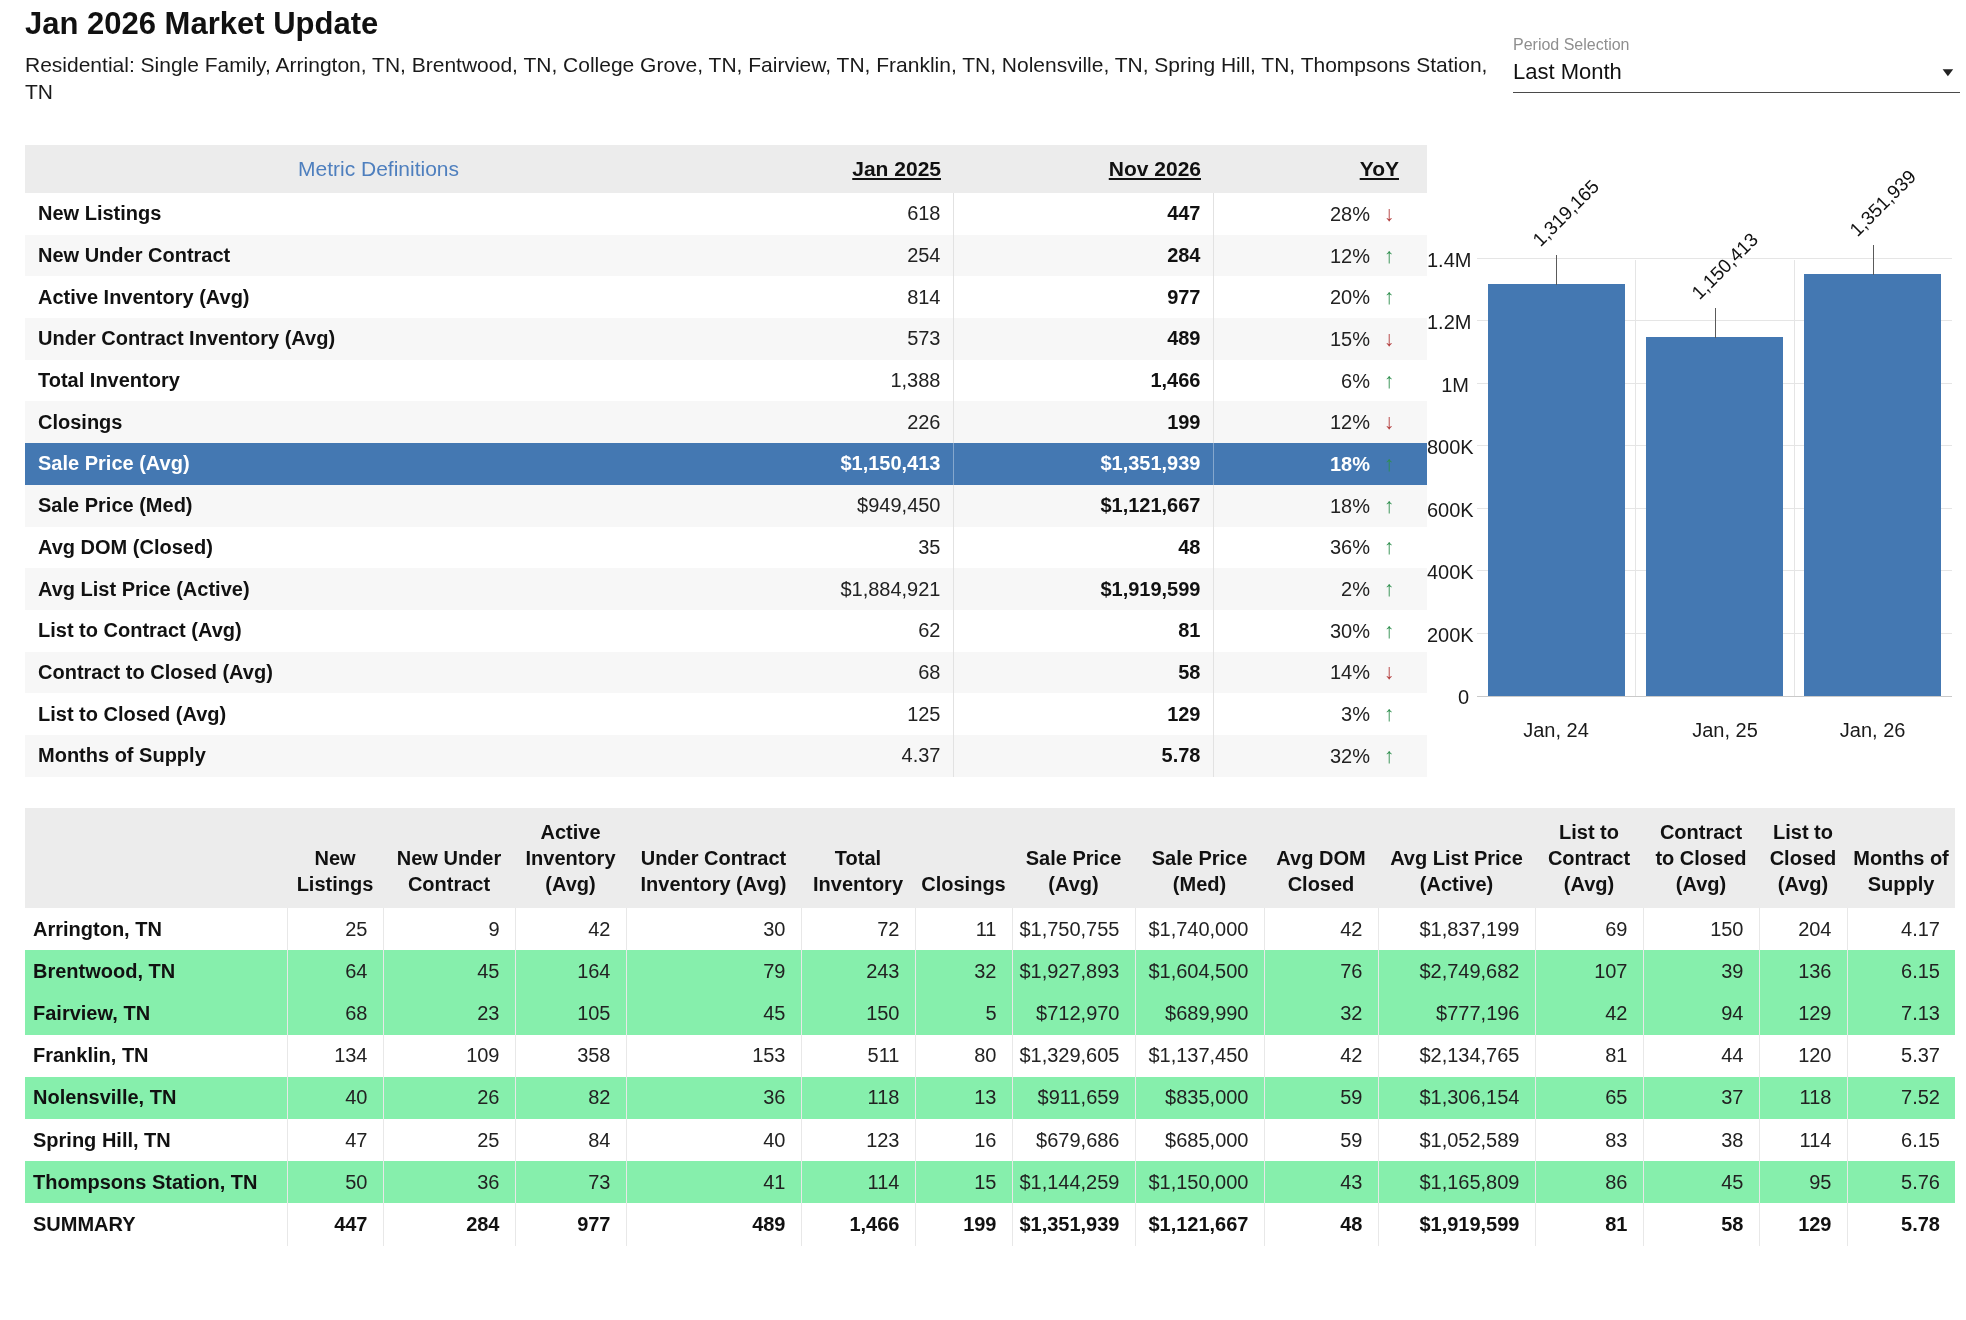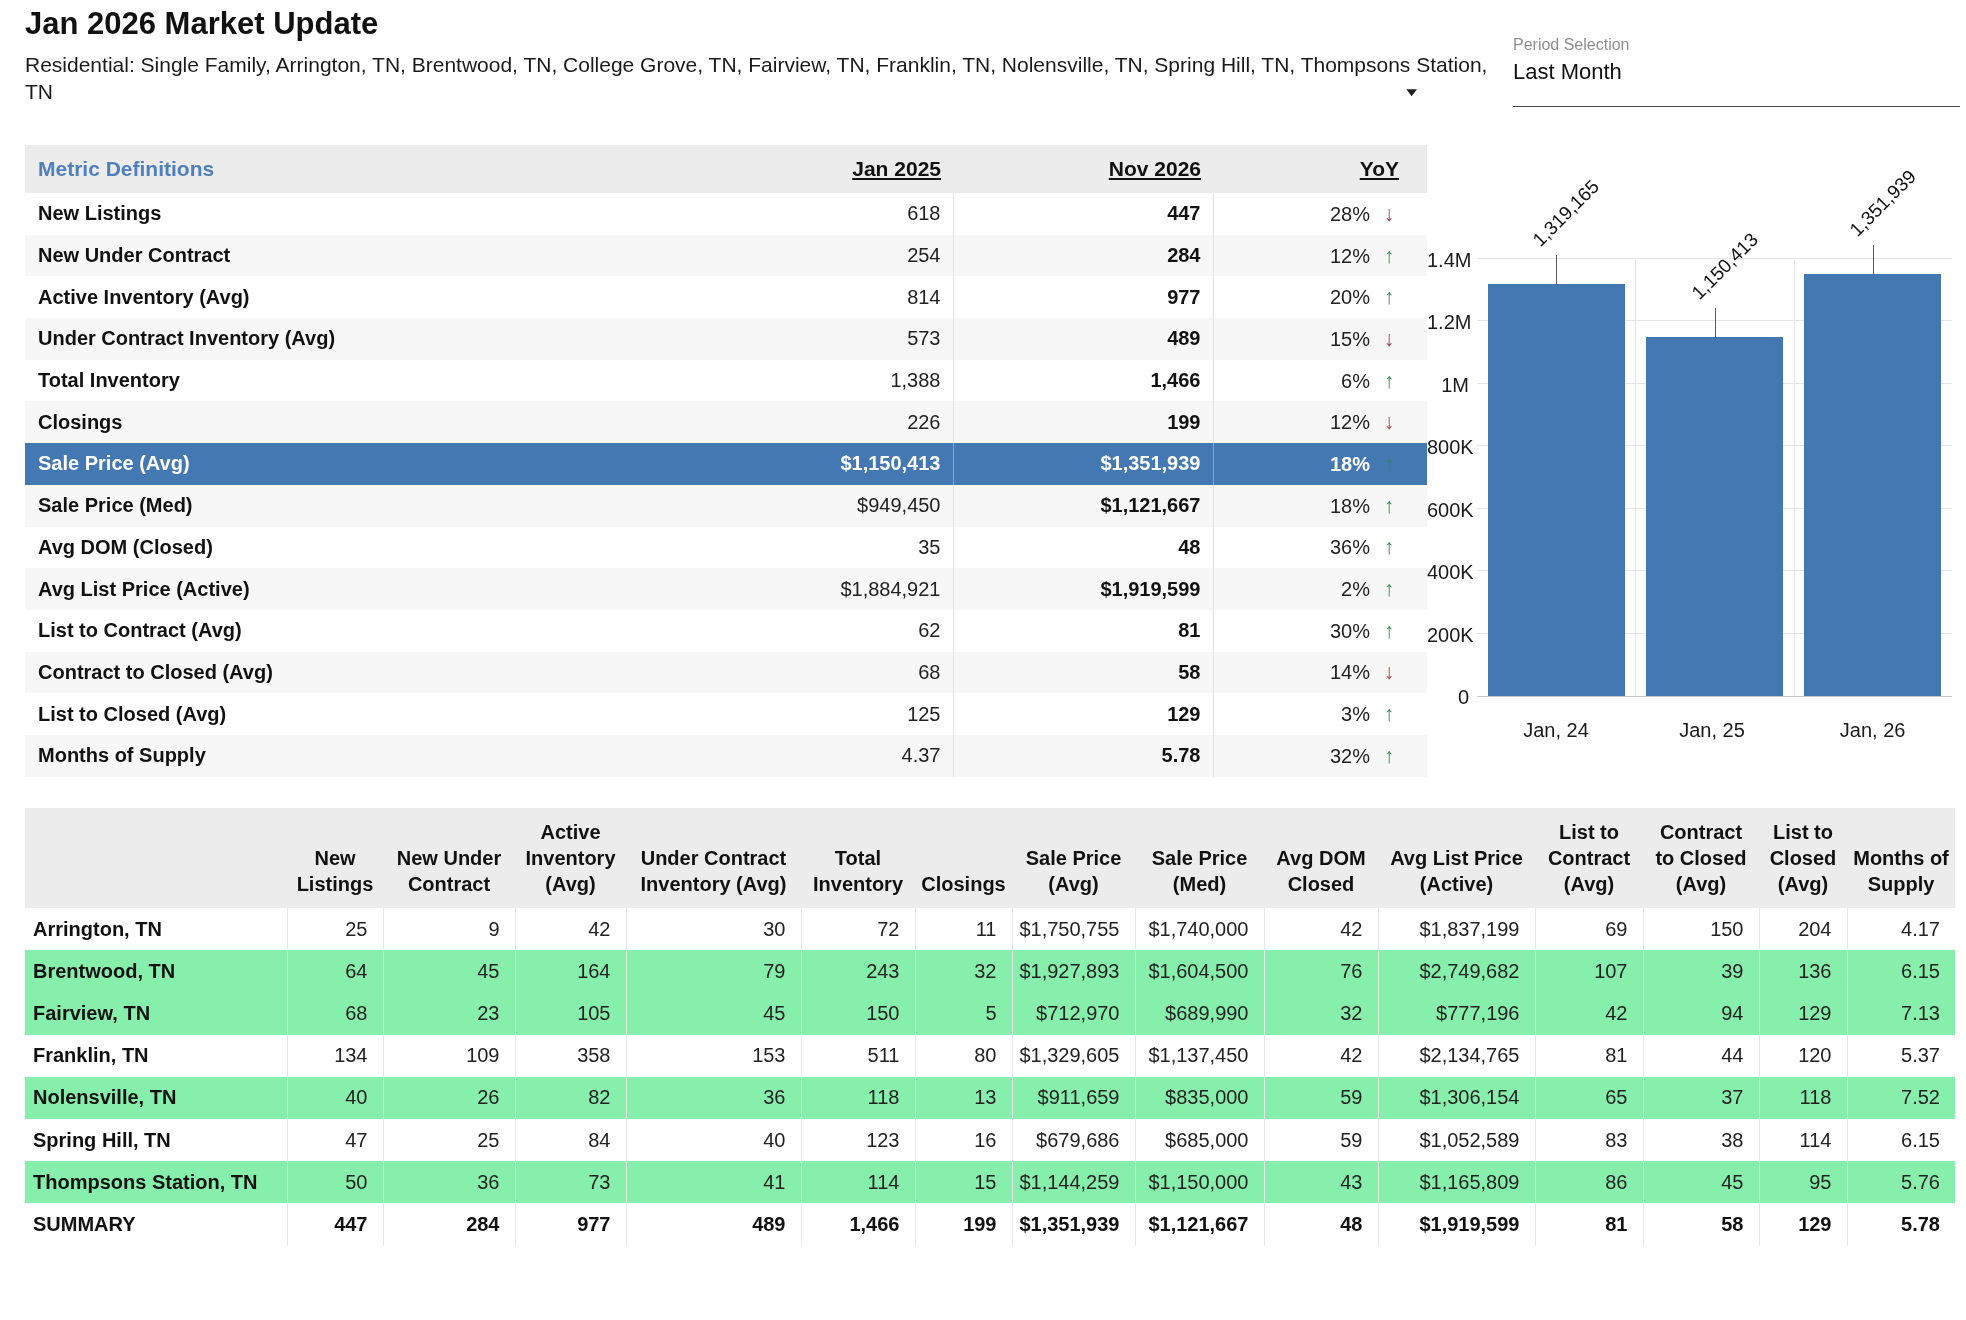--- a/index.html
+++ b/index.html
@@ -7,28 +7,28 @@
   body { font-family:"Liberation Sans","DejaVu Sans",sans-serif; }
   .page { position:relative; width:1966px; height:1320px; overflow:hidden; background:#fff; color:#1a1a1a; }
 
   
   .title { position:absolute; left:25px; top:6px; margin:0; font-size:31px; font-weight:700; color:#111; }
   .subtitle { position:absolute; left:25px; top:51px; width:1480px; font-size:21px; line-height:1.3; color:#1a1a1a; }
 
   
   .period { position:absolute; left:1513px; top:36px; width:447px; }
   .period-label { font-size:16px; color:#8f8f8f; margin-bottom:5px; }
-  .period-control { display:flex; justify-content:space-between; border-bottom:1px solid #4a4a4a; padding-bottom:7px; cursor:pointer;flex-direction:column; }
+  .period-control { display:flex; justify-content:space-between; align-items:center; border-bottom:1px solid #4a4a4a; padding-bottom:7px; cursor:pointer; }
   .period-value { font-size:22px; color:#111; }
   .caret { font-size:12px; color:#222; transform:scaleX(1.5); margin-right:6px; }
 
   
   .metrics-table { position:absolute; left:25px; top:145px; width:1402px; border-collapse:collapse; table-layout:fixed; }
   .metrics-table thead tr { background:#ececec; height:48px; }
-  th.def-cell { text-align:left; padding-left:13px; font-weight:700; }
+  th.def-cell { text-align:center; padding-left:13px; font-weight:400; }
   .def-link { color:#4e7fbe; font-size:21px; cursor:pointer; }
   th.col-h { text-align:right; font-size:21px; font-weight:700; text-decoration:underline; padding-right:12px; color:#111; cursor:pointer; }
   th.col-yoy { padding-right:28px; }
   .metrics-table tbody tr { height:41.7px; }
   .metrics-table tbody tr.stripe { background:#f7f7f7; }
   .metrics-table td { font-size:20px; }
   td.m-name { font-weight:700; padding-left:13px; color:#111; }
   td.m-prev { text-align:right; padding-right:12px; color:#222; }
   td.m-curr { text-align:right; padding-right:12px; color:#111; font-weight:700; border-left:1px solid #e2e2e2; }
   td.m-yoy  { text-align:right; padding-right:28px; color:#222; border-left:1px solid #e2e2e2; white-space:nowrap; }
@@ -199,21 +199,21 @@
         <div class="ytick" style="top: 370.714px;">600K</div>
         <div class="ytick" style="top: 308.286px;">800K</div>
         <div class="ytick" style="top: 245.857px;">1M</div>
         <div class="ytick" style="top: 183.429px;">1.2M</div>
         <div class="ytick" style="top: 121px;">1.4M</div>
         <div class="leader" style="left: 129.167px; bottom: 505.768px; height: 30px;"></div>
         <div class="vlabel" style="left: 117.167px; bottom: 539.768px;">1,319,165</div>
         <div class="xlabel" style="left: 50px; top: 593px;">Jan, 24</div>
         <div class="leader" style="left: 287.5px; bottom: 453.093px; height: 30px;"></div>
         <div class="vlabel" style="left: 275.5px; bottom: 487.093px;">1,150,413</div>
-        <div class="xlabel" style="left: 206px; top: 593px;">Jan, 25</div>
+        <div class="xlabel" style="left: 219px; top: 593px;">Jan, 25</div>
         <div class="leader" style="left: 445.833px; bottom: 515.998px; height: 30px;"></div>
         <div class="vlabel" style="left: 433.833px; bottom: 549.998px;">1,351,939</div>
         <div class="xlabel" style="left: 366.667px; top: 593px;">Jan, 26</div>
       </div>
   </div>
 
   <table class="city-table">
     <colgroup id="city-cols">
         <col style="width: 262px;">
         <col style="width: 96px;">

